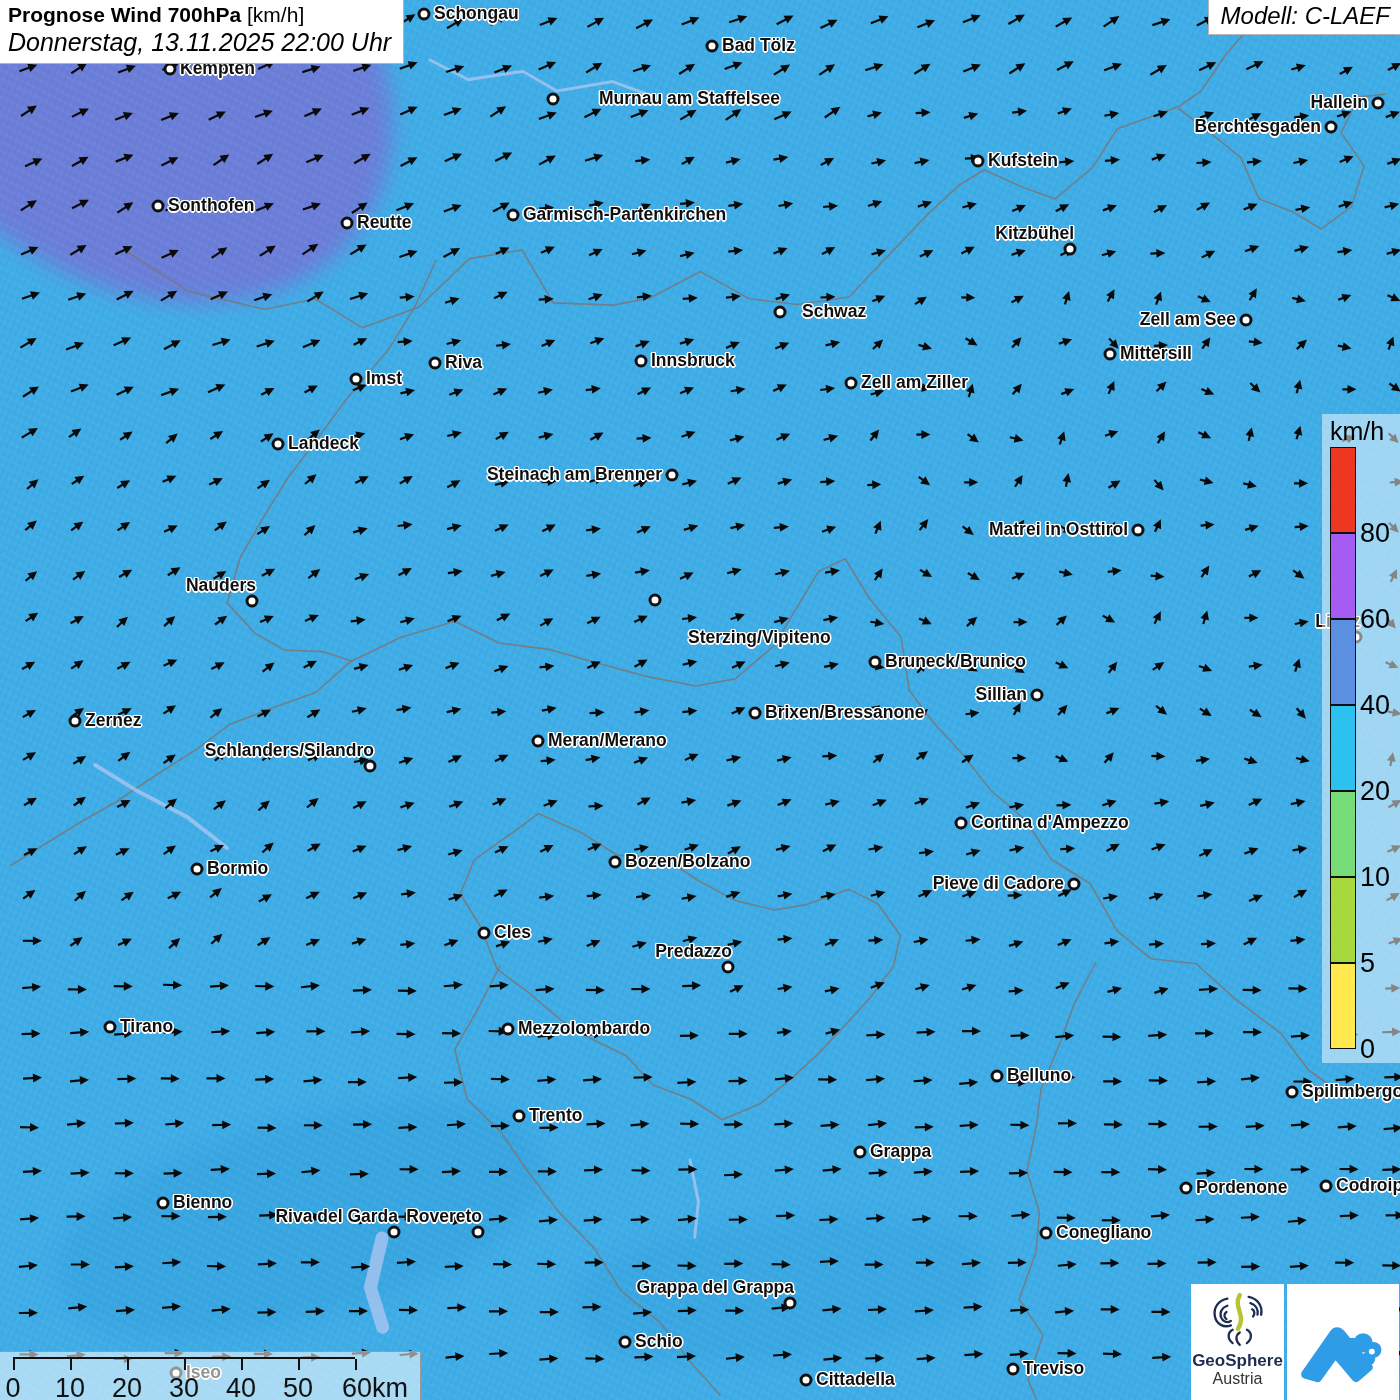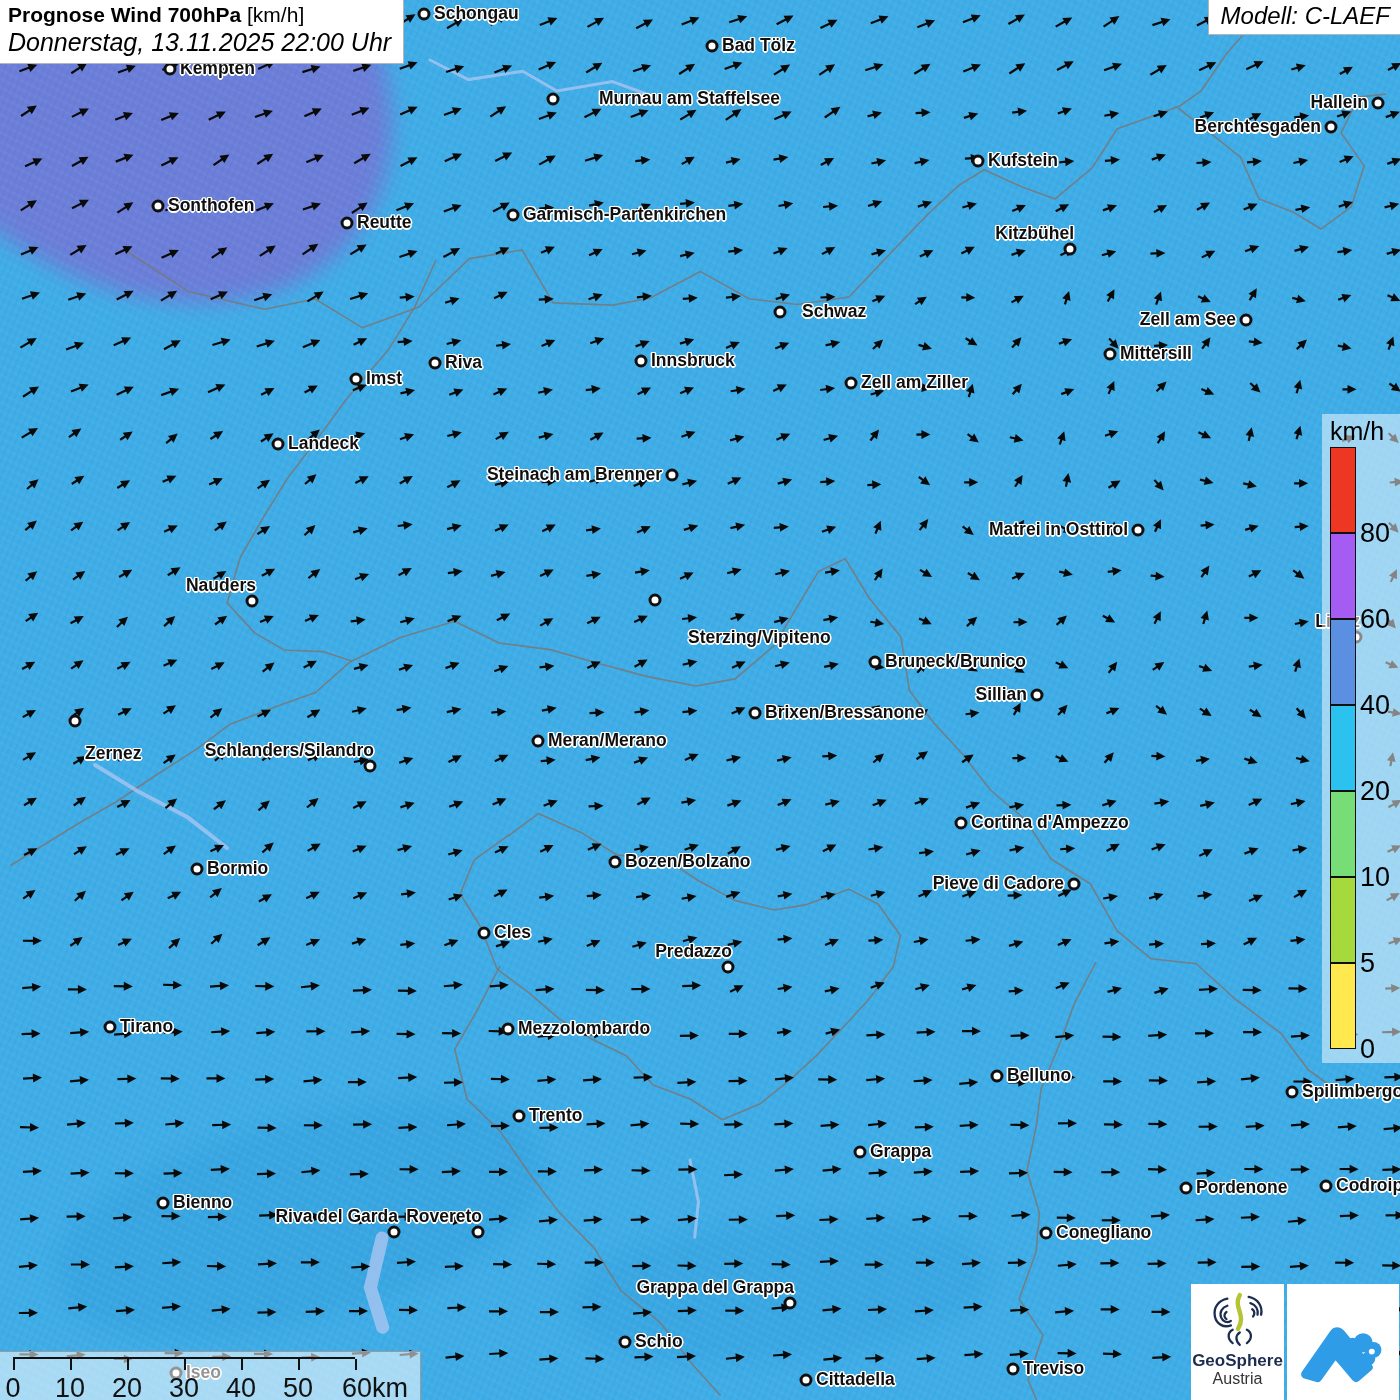--- a/index.html
+++ b/index.html
@@ -3744,21 +3744,21 @@
       <div class="city-label" style="right: 1144px; top: 586px; transform: translateY(-52%);">Nauders</div>
       <div class="city-dot" style="left: 655px; top: 600px;"></div>
       <div class="city-label" style="left: 661px; top: 638px; transform: translateY(-52%); margin-left: 27px;">Sterzing/Vipiteno</div>
       <div class="city-dot" style="left: 1356px; top: 637px;"></div>
       <div class="city-label" style="right: 40px; top: 622px; transform: translateY(-52%);">Lienz</div>
       <div class="city-dot" style="left: 875px; top: 662px;"></div>
       <div class="city-label" style="left: 885px; top: 662px; transform: translateY(-52%);">Bruneck/Brunico</div>
       <div class="city-dot" style="left: 1037px; top: 695px;"></div>
       <div class="city-label" style="right: 373px; top: 695px; transform: translateY(-52%);">Sillian</div>
       <div class="city-dot" style="left: 75px; top: 721px;"></div>
-      <div class="city-label" style="left: 85px; top: 721px; transform: translateY(-52%); margin-top: 33px;">Zernez</div>
+      <div class="city-label" style="left: 85px; top: 721px; transform: translateY(-52%);">Zernez</div>
       <div class="city-dot" style="left: 755px; top: 713px;"></div>
       <div class="city-label" style="left: 765px; top: 713px; transform: translateY(-52%);">Brixen/Bressanone</div>
       <div class="city-dot" style="left: 538px; top: 741px;"></div>
       <div class="city-label" style="left: 548px; top: 741px; transform: translateY(-52%);">Meran/Merano</div>
       <div class="city-dot" style="left: 370px; top: 766px;"></div>
       <div class="city-label" style="right: 1026px; top: 751px; transform: translateY(-52%);">Schlanders/Silandro</div>
       <div class="city-dot" style="left: 961px; top: 823px;"></div>
       <div class="city-label" style="left: 971px; top: 823px; transform: translateY(-52%);">Cortina d'Ampezzo</div>
       <div class="city-dot" style="left: 197px; top: 869px;"></div>
       <div class="city-label" style="left: 207px; top: 869px; transform: translateY(-52%);">Bormio</div>

